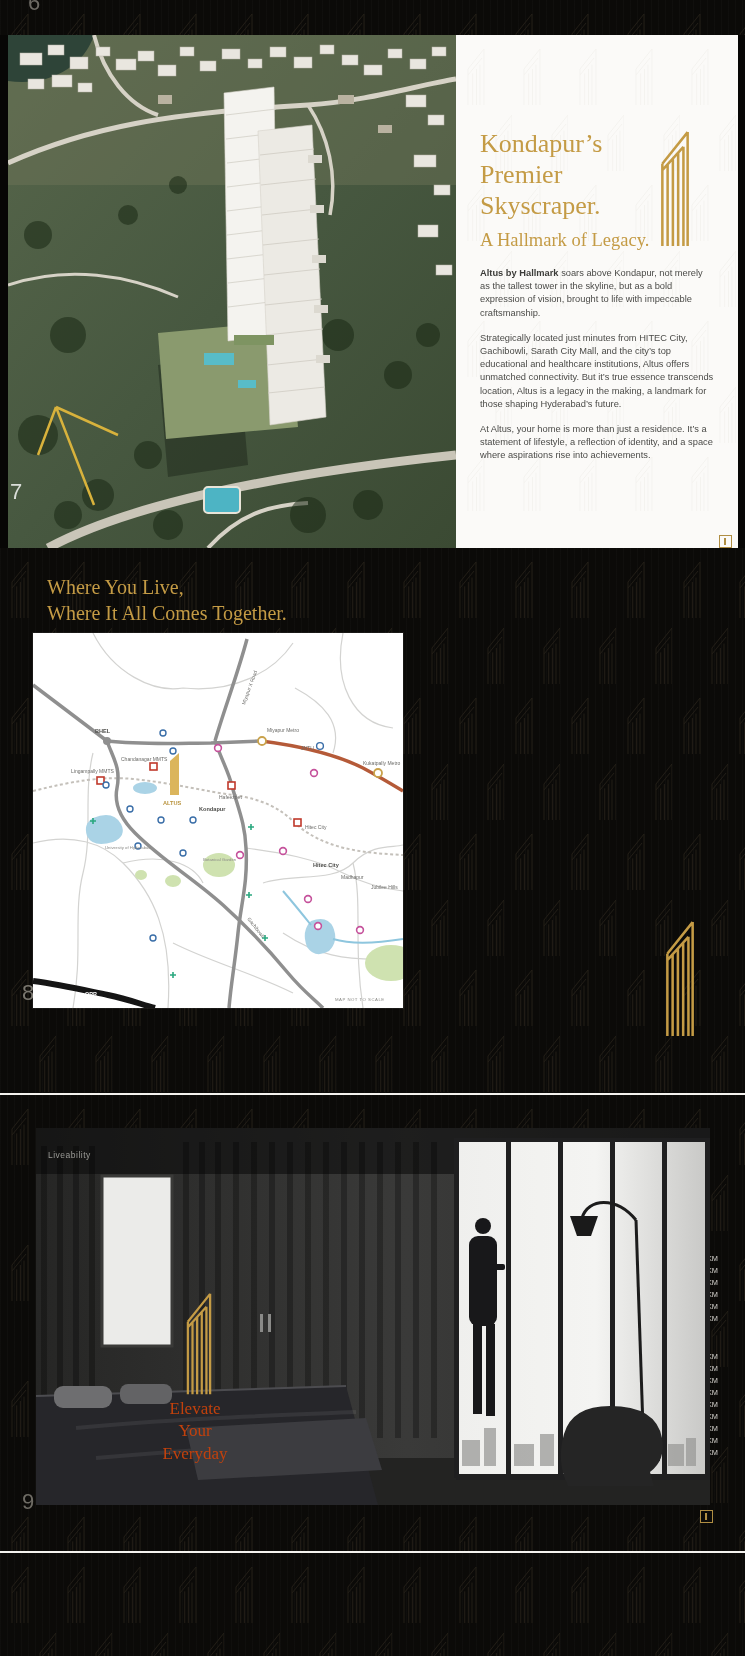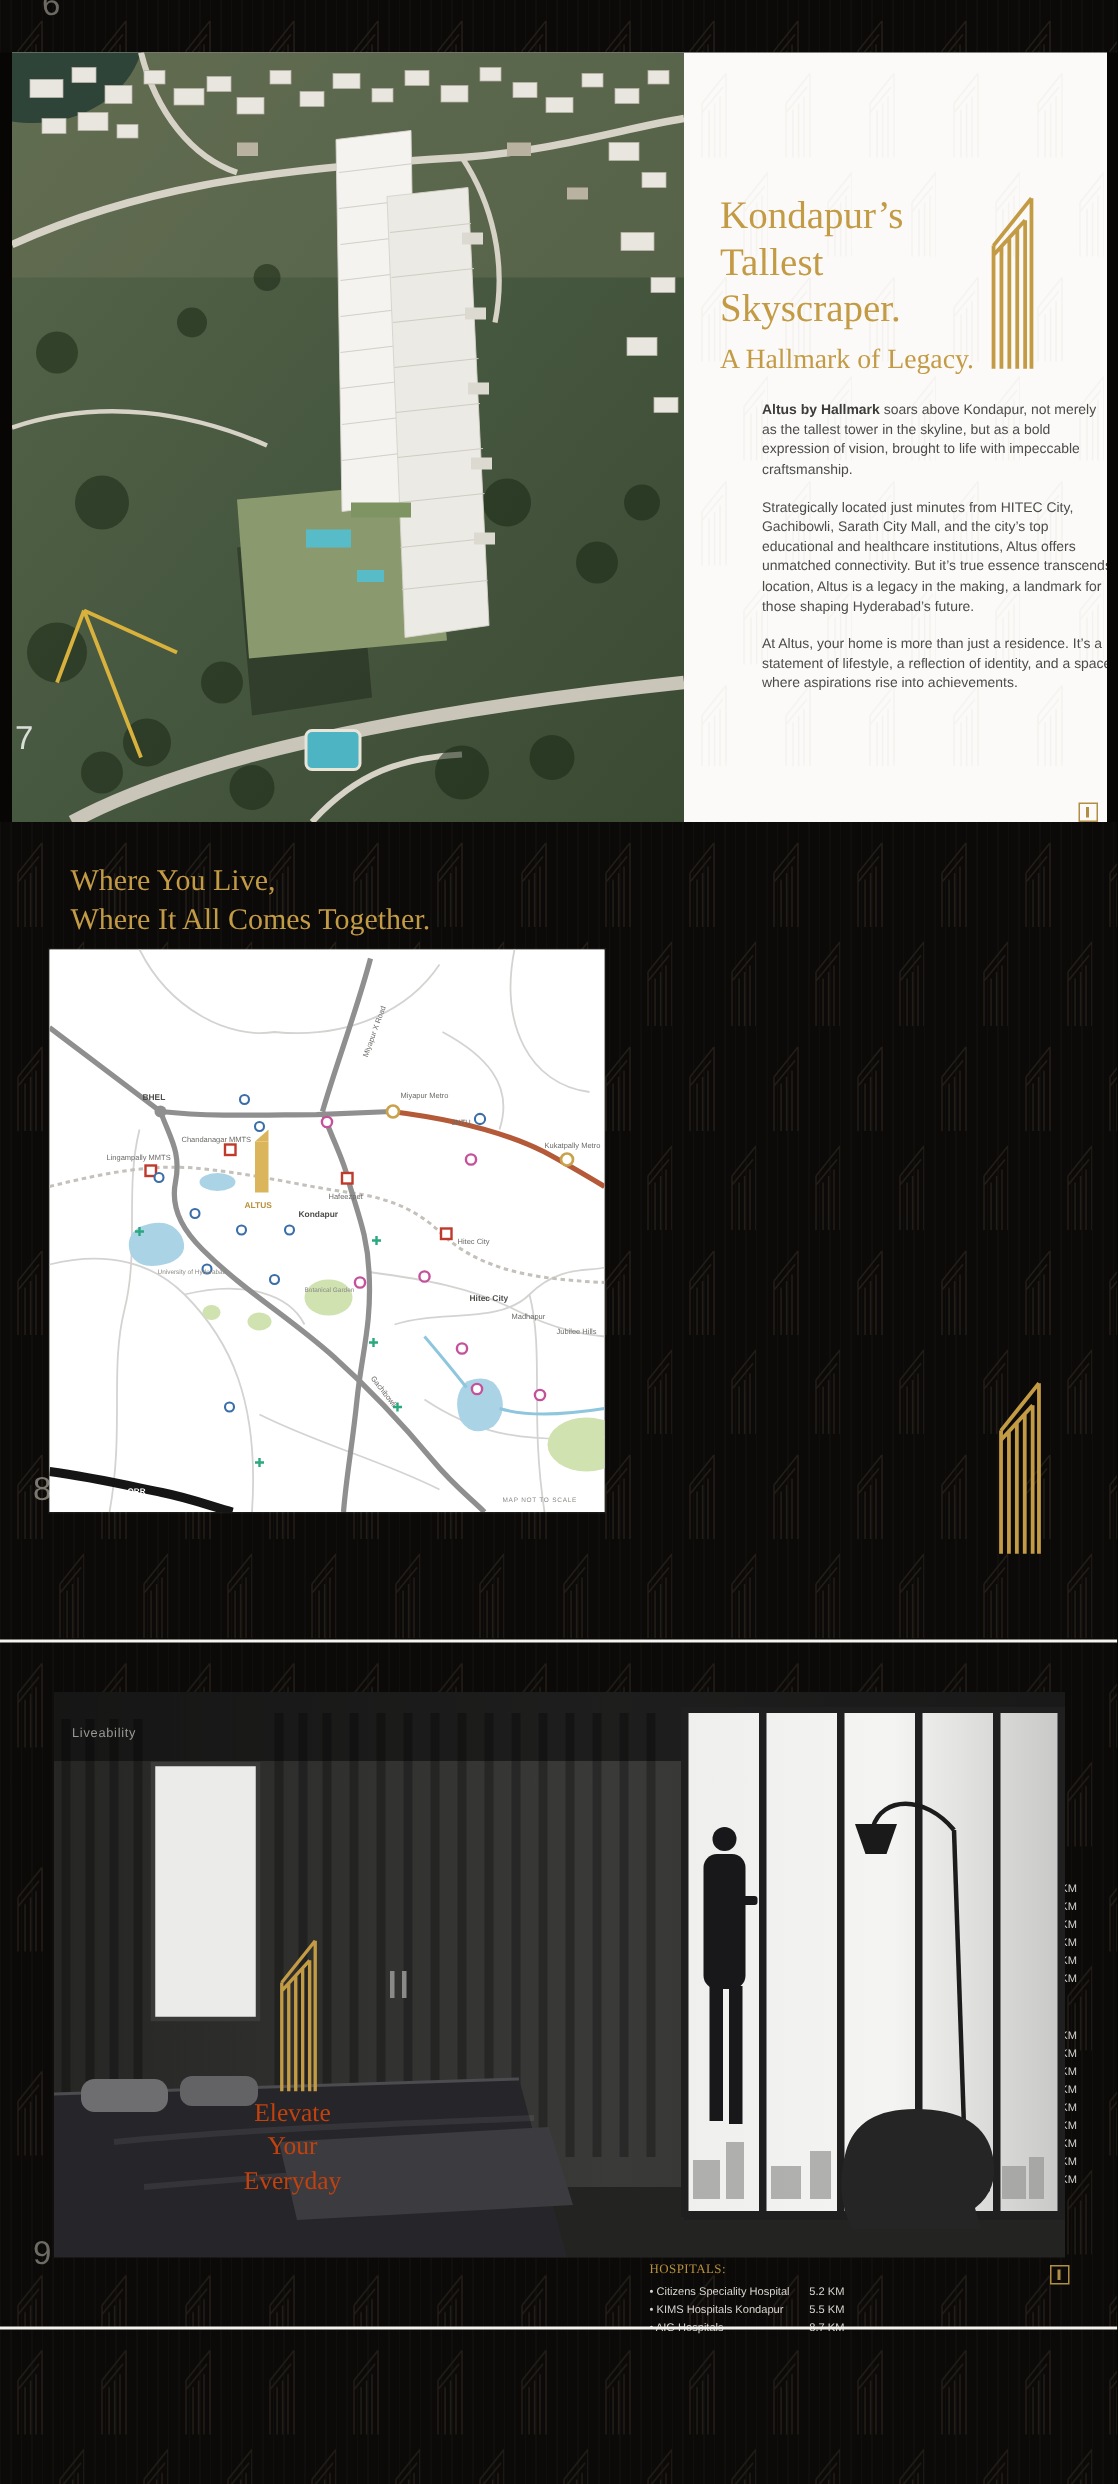--- a/index.html
+++ b/index.html
@@ -13,21 +13,21 @@
   .sep{position:absolute;left:0;width:745px;height:2px;background:#F4F2EE;z-index:9;}
   .emblem{position:absolute;width:11px;height:11px;border:1px solid #B08E43;z-index:8;}
   .emblem::after{content:"";position:absolute;left:4px;top:2px;width:2px;height:7px;background:#B08E43;}
   .logo-svg{position:absolute;z-index:7;color:#C49B45;}
   
   #page1{position:absolute;left:8px;top:35px;width:730px;height:513px;background:#FBFAF8;}
   #p1-photo{position:absolute;left:0;top:0;width:448px;height:513px;display:block;}
   #p1-right{position:absolute;left:448px;top:0;width:282px;height:476px;overflow:hidden;}
   #p1-title{position:absolute;left:24px;top:93px;font-size:26px;line-height:1.2;color:#C49B45;z-index:3;}
   #p1-sub{position:absolute;left:24px;top:195px;font-size:18.5px;color:#C49B45;z-index:3;}
-  #p1-paras{position:absolute;left:24px;top:232px;width:234px;z-index:3;margin-left:28px;}
+  #p1-paras{position:absolute;left:24px;top:232px;width:234px;z-index:3;}
   #p1-paras p{margin:0 0 12px 0;font-size:9.3px;line-height:1.42;color:#4B4B48;}
   #p1-paras b{color:#3C3C39;}
   
   #p2-head{position:absolute;left:47px;z-index:3;font-size:20px;line-height:1.3;color:#C49B45;}
   #map-panel{position:absolute;left:33px;top:633px;width:370px;height:375px;background:#fff;z-index:4;
     box-shadow:0 0 0 1px rgba(255,255,255,.06);}
   #map-panel svg{display:block;width:370px;height:375px;}
   #hotspots-title{position:absolute;left:433px;top:664px;font-size:14.5px;color:#C49B45;z-index:4;}
   .hs-col{position:absolute;top:690px;z-index:4;}
   #hs-left{left:433px;width:130px;}
@@ -178,21 +178,21 @@
         <path d="M48,372 L86,470 M48,372 L30,420 M48,372 L110,400"></path>
       </g>
     </svg>
 
     <div id="p1-right">
       <svg class="patfill" style="opacity:.55">
           <rect width="100%" height="100%" fill="url(#pat-light)"></rect>
         </svg>
       <div id="p1-title" class="serif">
         <div>Kondapur’s</div>
-        <div>Tallest</div>
+        <div>Premier</div>
         <div>Skyscraper.</div>
       </div>
       <div id="p1-sub" class="serif">A Hallmark of Legacy.</div>
       <svg class="logo-svg" style="left:200px;top:95px;width:38px;height:118px;" viewBox="0 0 36 112">
           <use href="#altus-mark"></use>
         </svg>
       <div id="p1-paras">
 
       <p><b>Altus by Hallmark</b><span> soars above Kondapur, not merely as the tallest tower in the skyline, but as a bold expression of vision, brought to life with impeccable craftsmanship.</span></p>
           <p><b></b><span>Strategically located just minutes from HITEC City, Gachibowli, Sarath City Mall, and the city’s top educational and healthcare institutions, Altus offers unmatched connectivity. But it’s true essence transcends location, Altus is a legacy in the making, a landmark for those shaping Hyderabad’s future.</span></p>
@@ -401,37 +401,20 @@
             <div class="row">
               <span class="nm">Trident Hotel</span>
               <span class="dist">11 KM</span>
             </div>
             <div class="row">
               <span class="nm">ITC Kohenur</span>
               <span class="dist">12 KM</span>
             </div>
           </div>
       </div>
-      <div class="sec">
-        <div class="sec-title">HOSPITALS:</div>
-        <div>
-            <div class="row">
-              <span class="nm">Citizens Speciality Hospital</span>
-              <span class="dist">5.2 KM</span>
-            </div>
-            <div class="row">
-              <span class="nm">KIMS Hospitals Kondapur</span>
-              <span class="dist">5.5 KM</span>
-            </div>
-            <div class="row">
-              <span class="nm">AIG Hospitals</span>
-              <span class="dist">8.7 KM</span>
-            </div>
-          </div>
-      </div>
     </div>
 
     <div id="hs-right" class="hs-col">
       <div class="sec">
         <div class="sec-title">EDUCATION:</div>
         <div>
             <div class="row">
               <span class="nm">CHIREC International School</span>
               <span class="dist">1.1 KM</span>
             </div>

